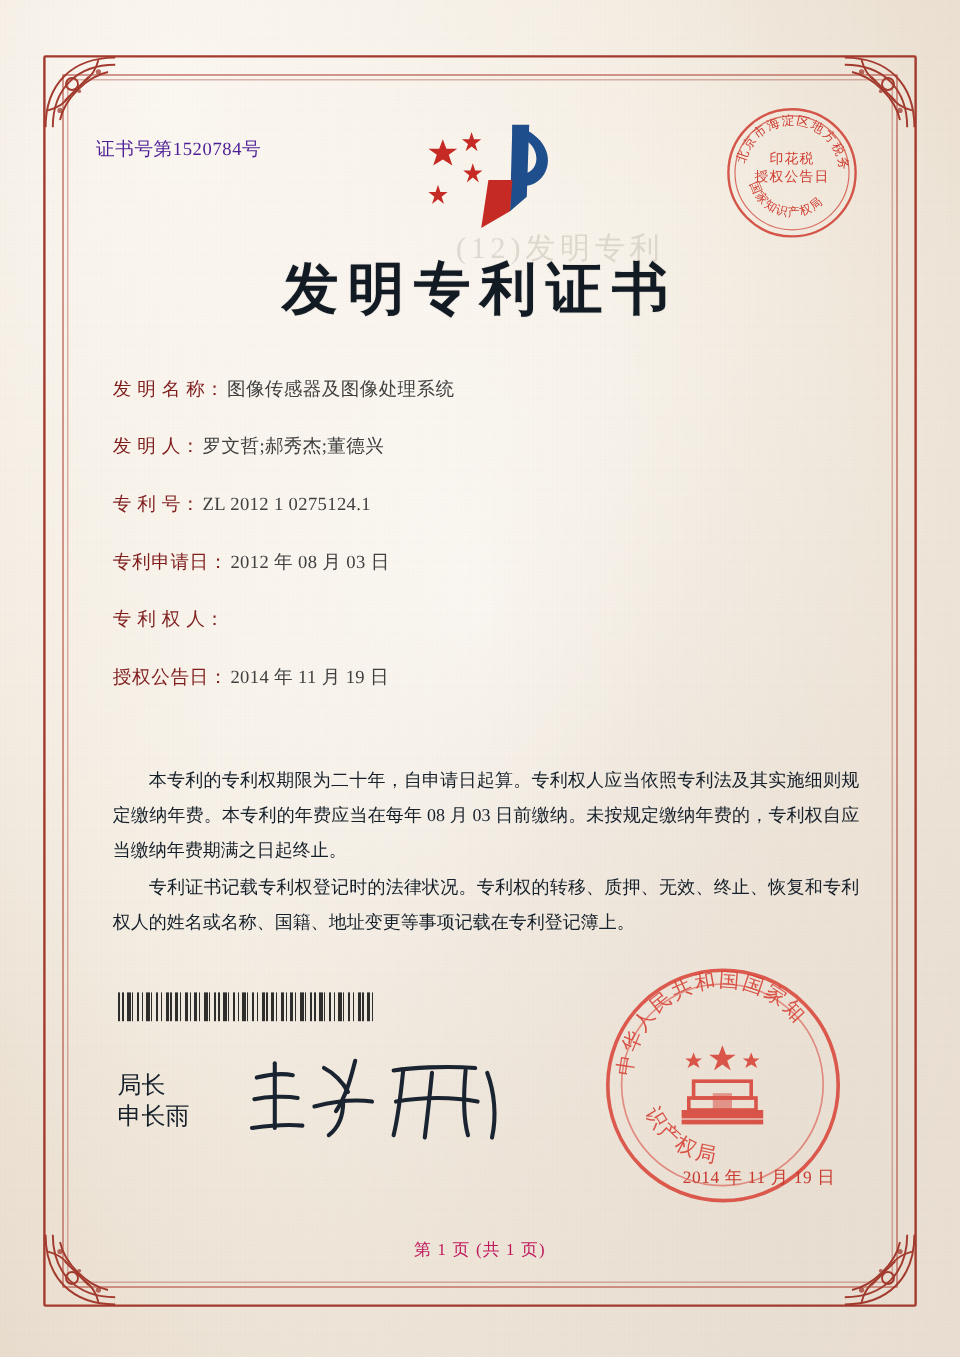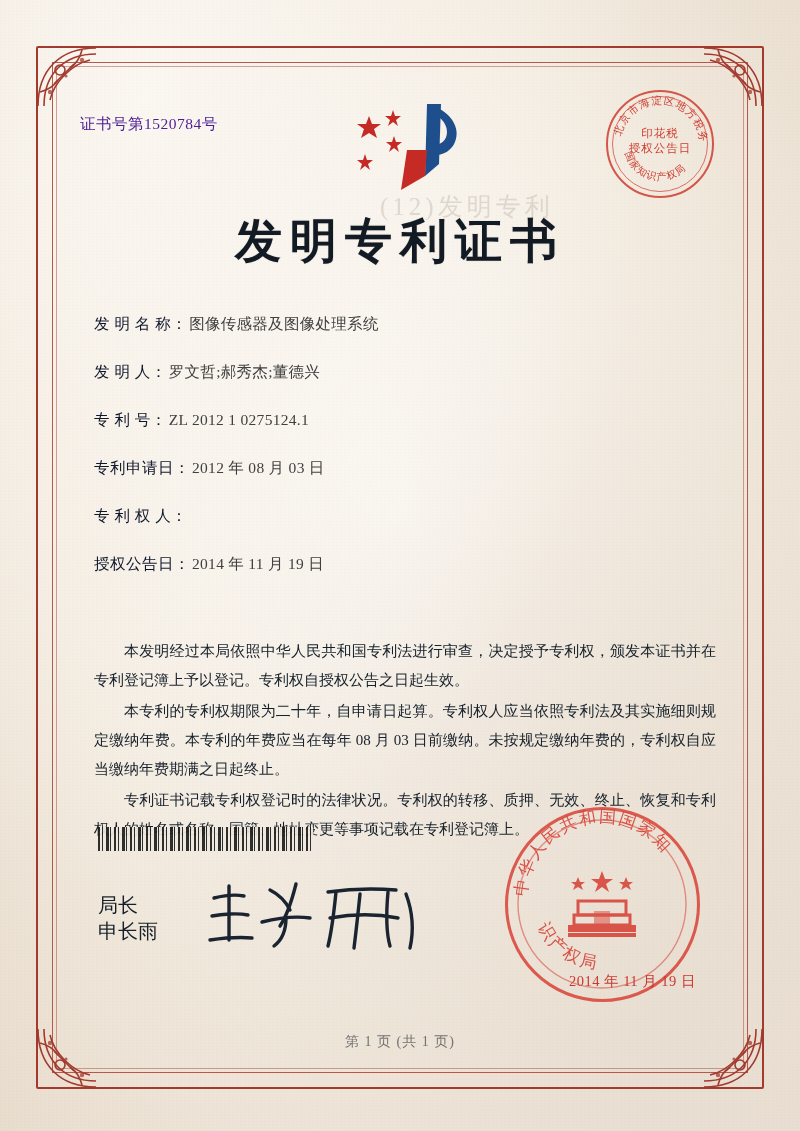--- a/index.html
+++ b/index.html
@@ -101,21 +101,21 @@
   .fields{
     position:absolute;left:14px;right:0;top:222px;
   }
   .frow{
     display:flex;align-items:baseline;
     margin-bottom:27px;
     font-size:15.5px;
   }
   .flabel{
     white-space:nowrap;
-    color:#0f172a;
+    color:#7f1d1d;
     letter-spacing:.5px;
   }
   .fvalue{
     margin-left:2px;
     color:#404040;
     letter-spacing:.3px;
   }
 
   
   .body-text{
@@ -159,21 +159,21 @@
   }
   .seal-date{
     position:absolute;right:24px;top:880px;
     font-size:14.5px;color:#c9392e;letter-spacing:.5px;
     white-space:nowrap;
   }
 
   
   .footer{
     position:absolute;left:0;right:0;bottom:-4px;
-    text-align:center;font-size:14px;color:#737373;letter-spacing:1px;
+    text-align:center;font-size:14px;color:#be185d;letter-spacing:1px;
   }
 
   .ghost{
     position:absolute;left:300px;top:98px;
     font-size:25px;color:rgba(170,160,150,.33);letter-spacing:4px;
     pointer-events:none;
   }
 </style>
 </head>
 <body>
@@ -318,21 +318,20 @@
       <span class="flabel">：</span>
     </div>
     <div class="frow">
       <span class="flabel">授权公告日</span>
       <span class="flabel">：</span>
       <span class="fvalue">2014 年 11 月 19 日</span>
     </div>
   </div>
 
   <div class="body-text">
-    <p>本发明经过本局依照中华人民共和国专利法进行审查，决定授予专利权，颁发本证书并在专利登记簿上予以登记。专利权自授权公告之日起生效。</p>
     <p>本专利的专利权期限为二十年，自申请日起算。专利权人应当依照专利法及其实施细则规定缴纳年费。本专利的年费应当在每年 08 月 03 日前缴纳。未按规定缴纳年费的，专利权自应当缴纳年费期满之日起终止。</p>
     <p>专利证书记载专利权登记时的法律状况。专利权的转移、质押、无效、终止、恢复和专利权人的姓名或名称、国籍、地址变更等事项记载在专利登记簿上。</p>
   </div>
 
   <div class="barcode"></div>
 
   <div class="sig-label">
     <div>局长</div>
     <div>申长雨</div>
   </div>

